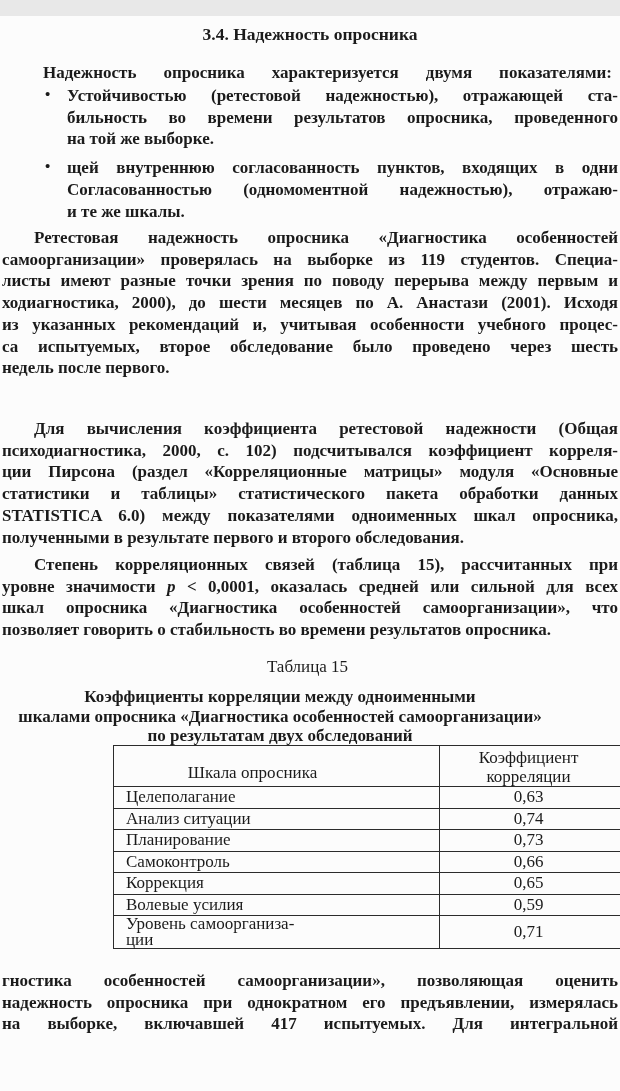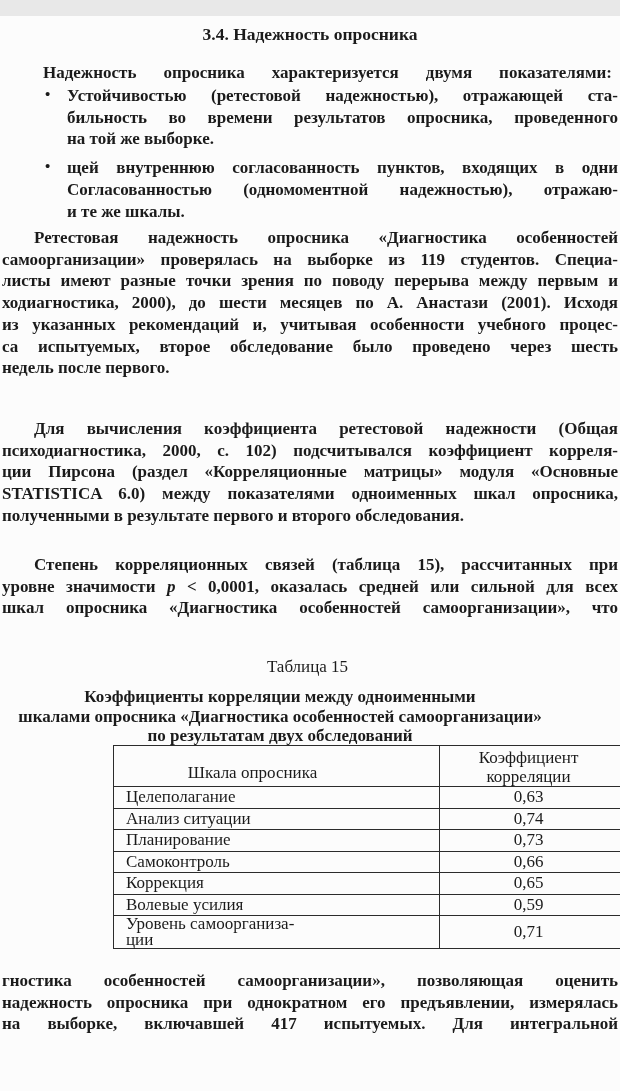--- a/index.html
+++ b/index.html
@@ -85,28 +85,30 @@
     <div class="ln j">ходиагностика, 2000), до шести месяцев по А. Анастази (2001). Исходя</div>
     <div class="ln j">из указанных рекомендаций и, учитывая особенности учебного процес-</div>
     <div class="ln j">са испытуемых, второе обследование было проведено через шесть</div>
     <div class="ln">недель после первого.</div>
   </div>
 
   <div class="blk para-calc">
     <div class="ln j indent">Для вычисления коэффициента ретестовой надежности (Общая</div>
     <div class="ln j">психодиагностика, 2000, с. 102) подсчитывался коэффициент корреля-</div>
     <div class="ln j">ции Пирсона (раздел «Корреляционные матрицы» модуля «Основные</div>
+    <div class="ln j">статистики и таблицы» статистического пакета обработки данных</div>
     <div class="ln j">STATISTICA 6.0) между показателями одноименных шкал опросника,</div>
     <div class="ln">полученными в результате первого и второго обследования.</div>
   </div>
 
   <div class="blk para-degree">
     <div class="ln j indent">Степень корреляционных связей (таблица 15), рассчитанных при</div>
     <div class="ln j"><span>уровне значимости </span><span class="var-p">p</span><span> &lt; 0,0001, оказалась средней или сильной для всех</span></div>
     <div class="ln j">шкал опросника «Диагностика особенностей самоорганизации», что</div>
+    <div class="ln">позволяет говорить о стабильность во времени результатов опросника.</div>
   </div>
 
   <div class="blk table-label">Таблица 15</div>
 
   <div class="blk caption">
     <div class="ln">Коэффициенты корреляции между одноименными</div>
     <div class="ln">шкалами опросника «Диагностика особенностей самоорганизации»</div>
     <div class="ln">по результатам двух обследований</div>
   </div>
 

